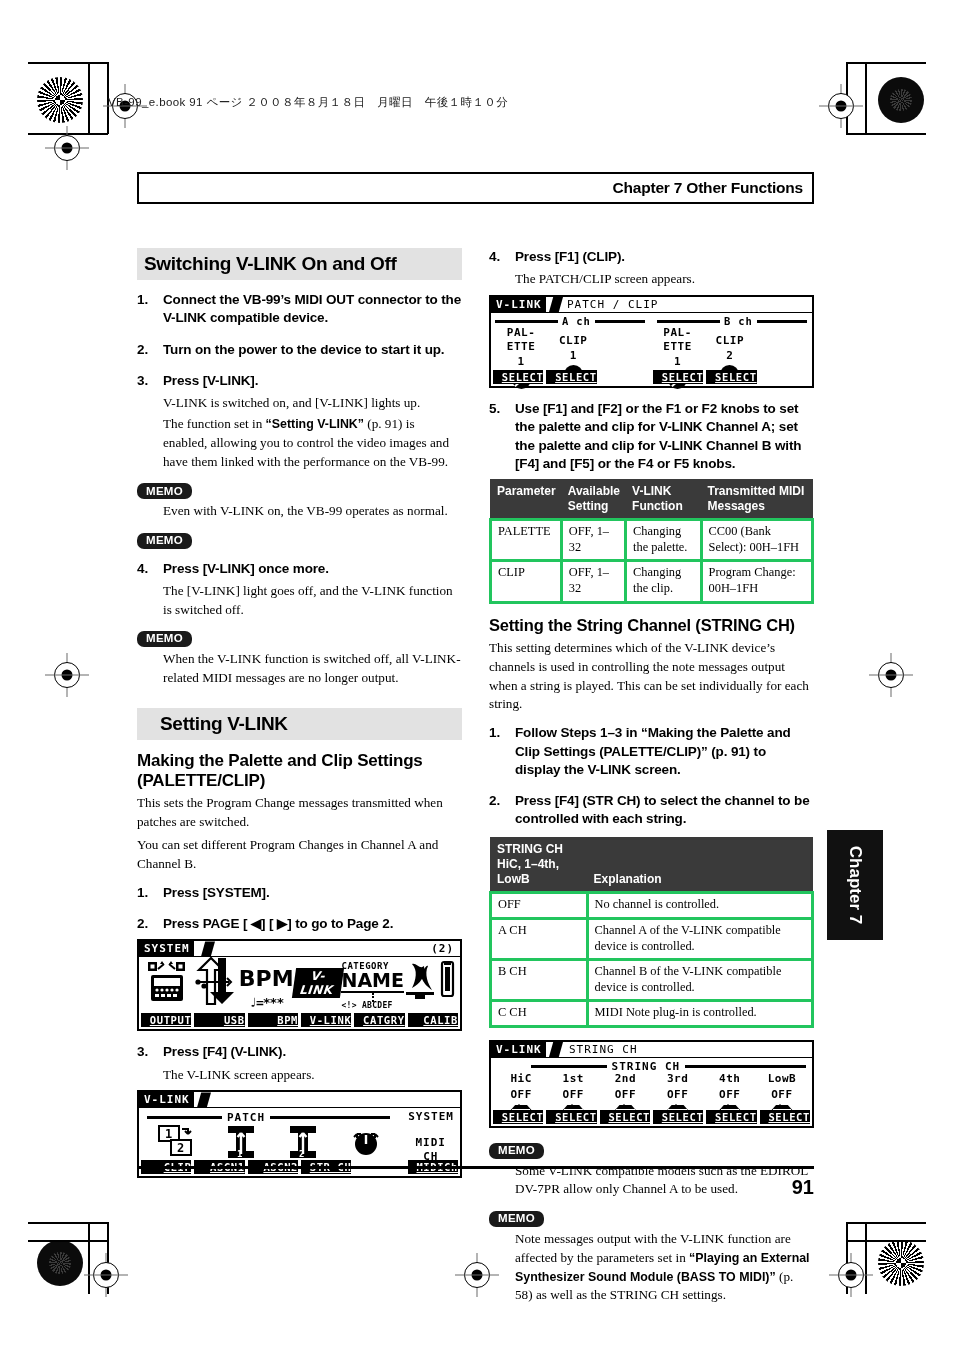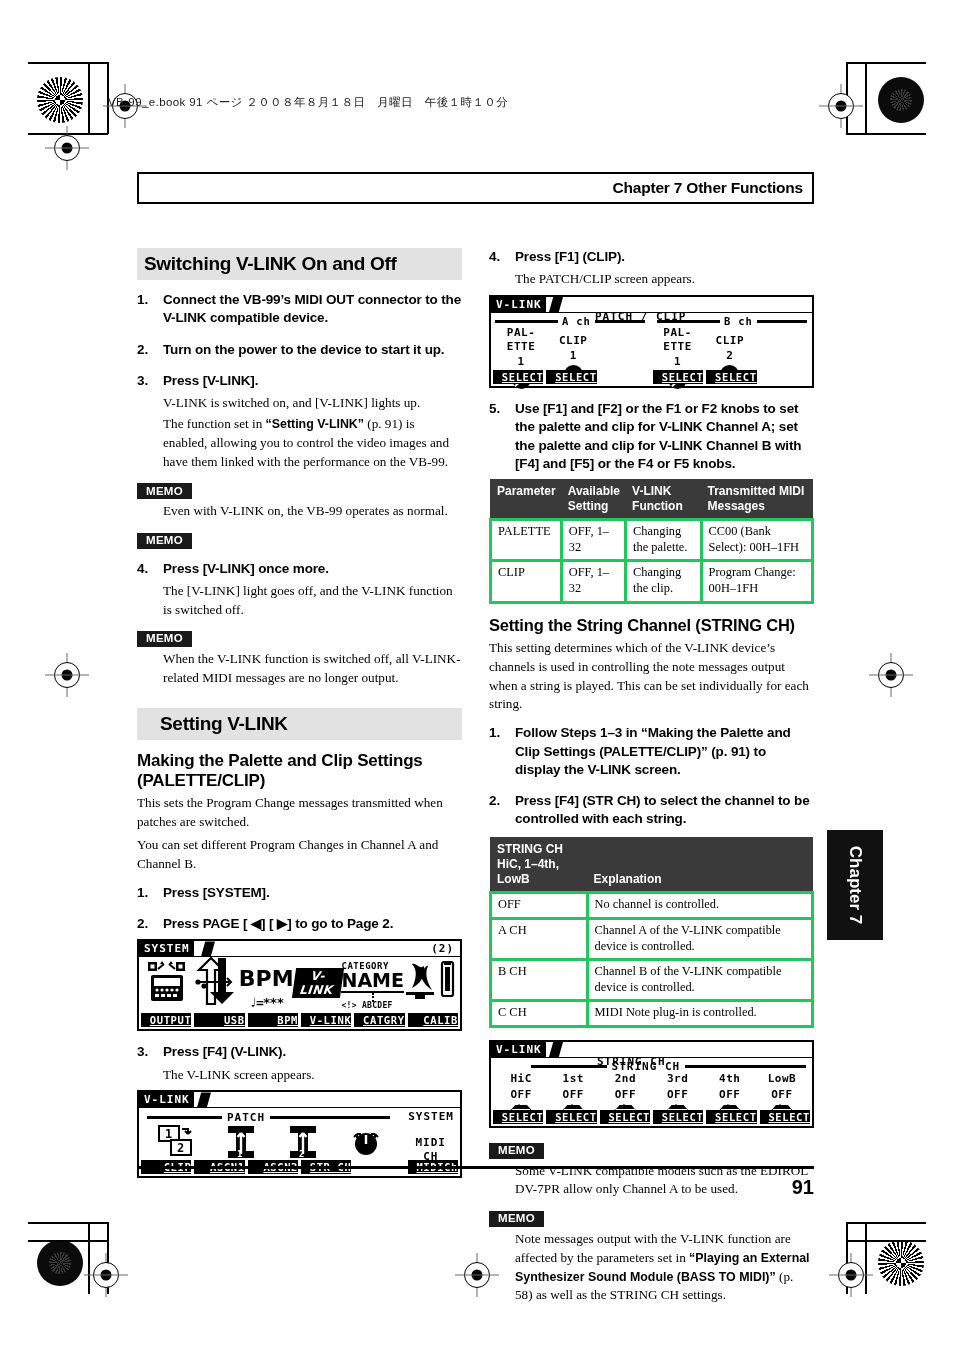--- a/index.html
+++ b/index.html
@@ -51,40 +51,40 @@
   .step.spaced{margin-bottom:13px;}
 
   .body{font-size:13.2px;line-height:1.43;margin:0 0 8px 0;}
   .body.ind{margin-left:26px;}
   b.sans{font-family:"Liberation Sans",sans-serif;font-weight:bold;font-size:12.4px;}
 
   
   .memo{margin:9px 0 2px 0;}
   .memobadge{display:inline-block;font-family:"Liberation Sans",sans-serif;font-weight:bold;
              font-size:11.5px;letter-spacing:.3px;color:#fff;background:#1a1a1a;
-             border-radius:0;padding:1.5px 9px 2.5px 9px;}
+             border-radius:7px;padding:1.5px 9px 2.5px 9px;}
   .memotxt{margin:3px 0 0 26px;font-size:13.2px;line-height:1.43;}
 
   
   table{border-collapse:collapse;width:100%;margin:6px 0 12px 0;}
   th{background:#3a3a3a;color:#fff;font-family:"Liberation Sans",sans-serif;font-weight:bold;
      font-size:12px;text-align:left;padding:4px 5px 5px 6px;line-height:1.22;
      border:1px solid #3a3a3a;vertical-align:top;}
   td{font-size:12.4px;line-height:1.26;padding:3px 5px 4px 6px;border:3px solid #22c55e;
      vertical-align:top;}
 
   
   .lcd{position:relative;background:#fff;border:2px solid #000;box-sizing:border-box;
        margin:6px 0 12px 0;font-family:"DejaVu Sans Mono",monospace;}
   .lcd .title{position:absolute;left:0;top:0;height:15px;background:#000;color:#fff;
        font-size:11px;font-weight:bold;letter-spacing:1px;padding:1px 4px 0 5px;white-space:nowrap;}
   .lcd .titleslash{position:absolute;top:0;height:15px;width:14px;background:#000;
        clip-path:polygon(100% 0,30% 0,0 100%,70% 100%);}
-  .lcd .titlerest{position:absolute;top:0;height:15px;color:#000;font-size:11px;font-weight:bold;
-       letter-spacing:1px;padding-top:13px;white-space:nowrap;margin-left:28px;}
+  .lcd .titlerest{position:absolute;top:0;height:15px;color:#000;font-size:11px;font-weight:normal;
+       letter-spacing:1px;padding-top:1px;white-space:nowrap;}
   .lcd .topbar{position:absolute;left:0;right:0;top:0;height:15px;border-bottom:1.5px solid #000;}
   .softrow{position:absolute;left:2px;right:2px;bottom:2px;display:flex;gap:3px;}
   .soft{flex:1 1 0;background:#000;color:#fff;text-align:right;font-size:10.5px;font-weight:bold;
         letter-spacing:.6px;padding:1px 0 1.5px 0;white-space:nowrap;text-decoration:underline;}
   .soft.blank{background:transparent;}
 
   .knob{width:19px;height:19px;border-radius:50%;background:#000;position:relative;margin:0 auto;}
   .knob:after{content:"";position:absolute;left:50%;top:50%;width:8px;height:2px;background:#fff;
         transform-origin:0 50%;transform:rotate(140deg);}
   .hexknob{width:22px;height:18px;background:#000;margin:0 auto;position:relative;

